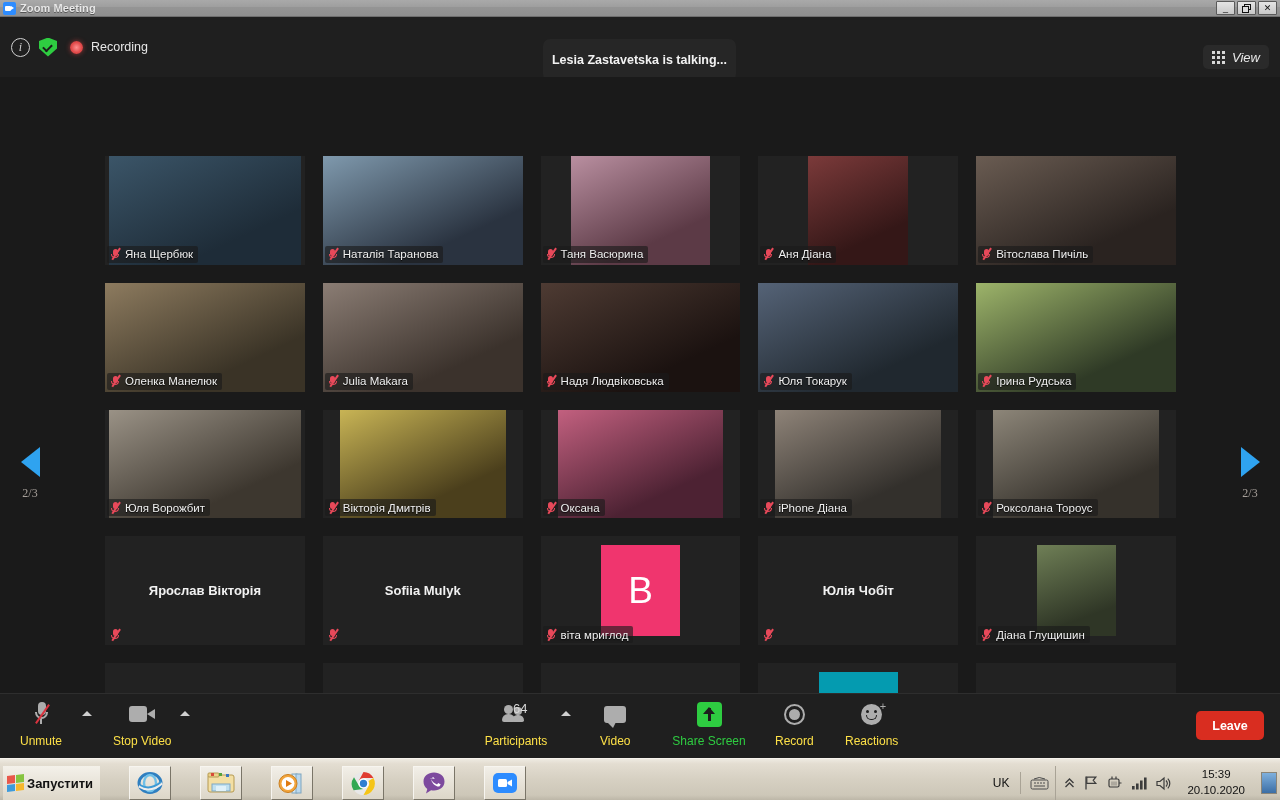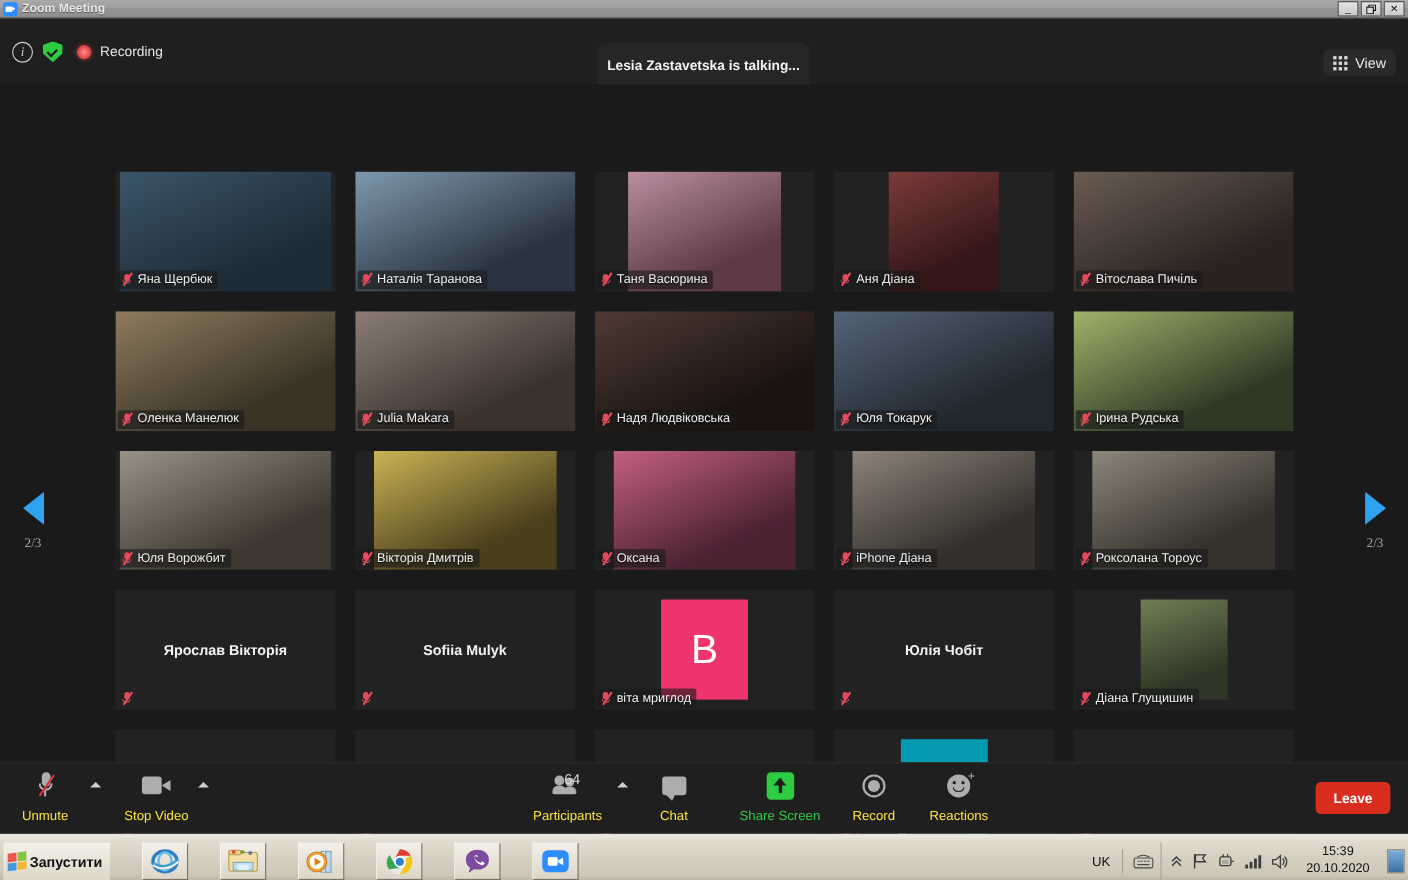--- a/index.html
+++ b/index.html
@@ -75,21 +75,21 @@
     display:flex;align-items:center;justify-content:center;
     font-size:12.5px;color:#f2f2f2;font-weight:bold;
   }
   .view-btn{
     position:absolute;right:11px;top:28px;height:24px;
     display:flex;align-items:center;gap:7px;
     padding:0 9px;border-radius:5px;background:#2a2a2a;
   }
   .grid9{ display:grid; grid-template-columns:repeat(3,3px); gap:2px; }
   .grid9 i{ width:3px;height:3px;background:#d8d8d8;display:block;}
-  .view-lbl{font-size:13px;color:#e9e9e9;}
+  .view-lbl{font-size:13px;color:#e9e9e9;font-style:italic;}
 
   
   .stage{ position:relative; width:1280px; height:613px; background:#1a1a1a;}
   .grid{
     position:absolute; left:105px; top:79px;
     width:1071px; height:616px;
     display:grid; grid-template-columns:repeat(5,1fr);
     grid-template-rows:repeat(5,1fr);
     gap:18px;
   }
@@ -553,21 +553,21 @@
       <span class="cnt">64</span>
       <span class="caret" style="left:78px;top:11px;"></span>
     </div>
     <span class="lbl">Participants</span>
   </div>
 
   <div class="tb-item" style="left:600px;">
     <div class="glyphbox">
         <div class="bubble"></div>
       </div>
-    <span class="lbl">Chat</span>
+    <span class="lbl">Video</span>
   </div>
 
   <div class="tb-item" style="left:665px;width:88px;">
     <div class="glyphbox">
         <div class="share"></div>
       </div>
     <span class="lbl green">Share Screen</span>
   </div>
 
   <div class="tb-item" style="left:775px;">

